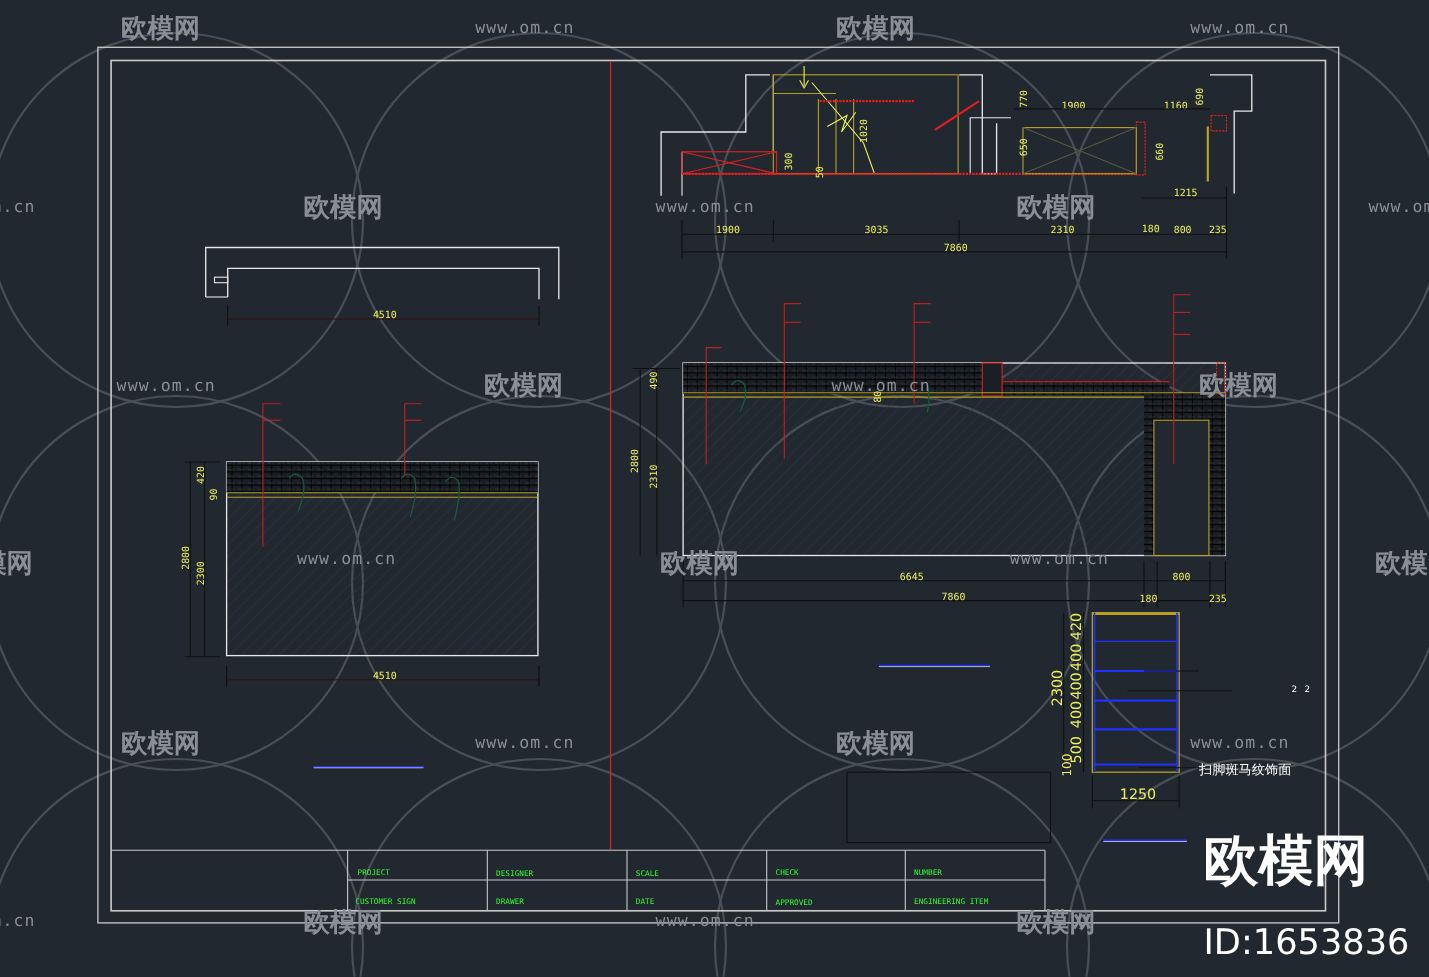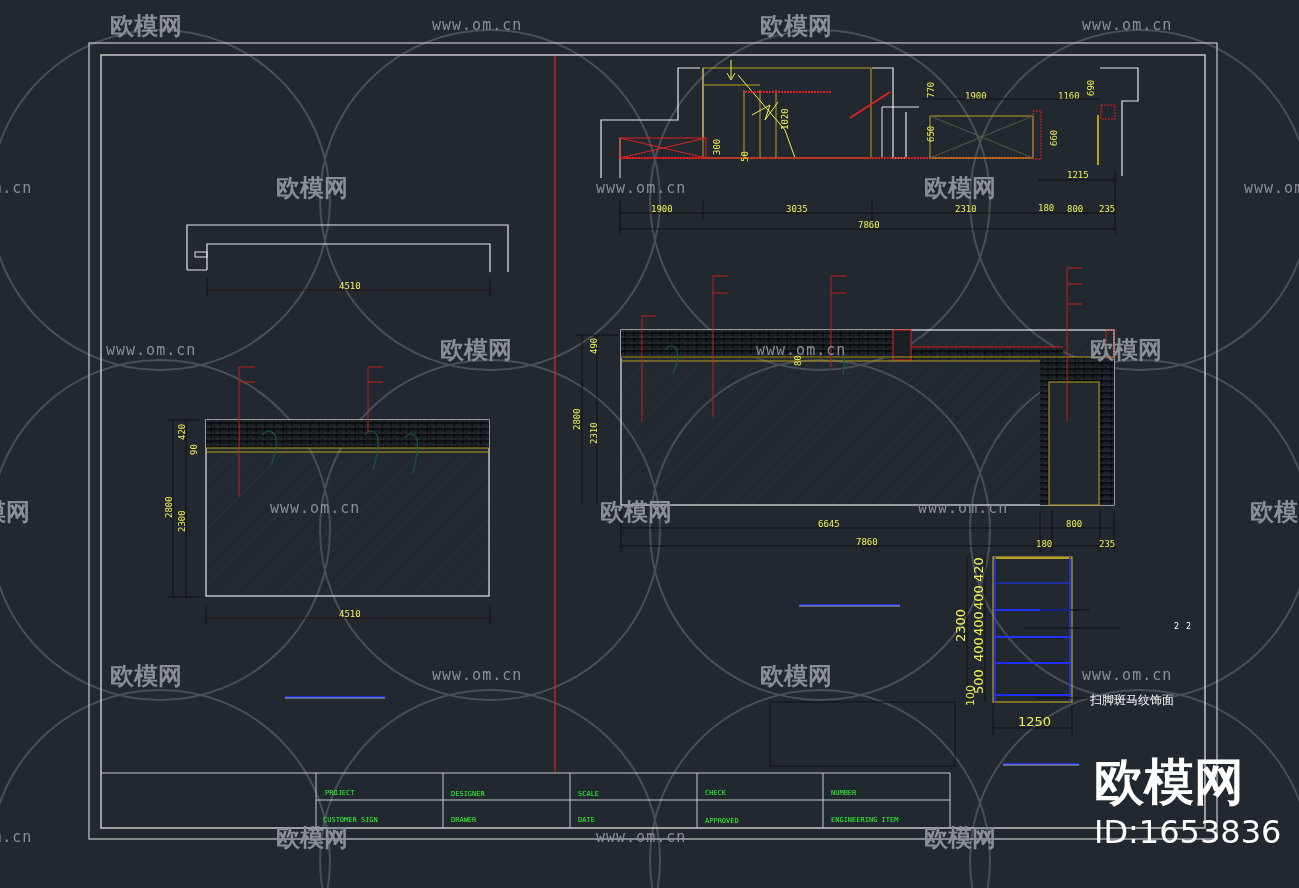--- a/index.html
+++ b/index.html
@@ -284,13 +284,13 @@
     <text class="wm-cn" x="760" y="684">欧模网</text>
     <text class="wm-url" x="1082" y="680">www.om.cn</text>
     <text class="wm-url" x="-58" y="842">www.om.cn</text>
     <text class="wm-cn" x="276" y="846">欧模网</text>
     <text class="wm-url" x="596" y="842">www.om.cn</text>
     <text class="wm-cn" x="924" y="846">欧模网</text>
   </g>
 </svg>
 
 <div class="brand" style="left:1094px;top:752px;font-size:50px;font-weight:bold;line-height:60px;">欧模网</div>
-<div class="brand" style="left:1094px;top:812px;font-size:32px;line-height:40px;">ID:1653836</div>
+<div class="brand" style="left:1094px;top:836px;font-size:32px;line-height:40px;">ID:1653836</div>
 
 </body></html>

